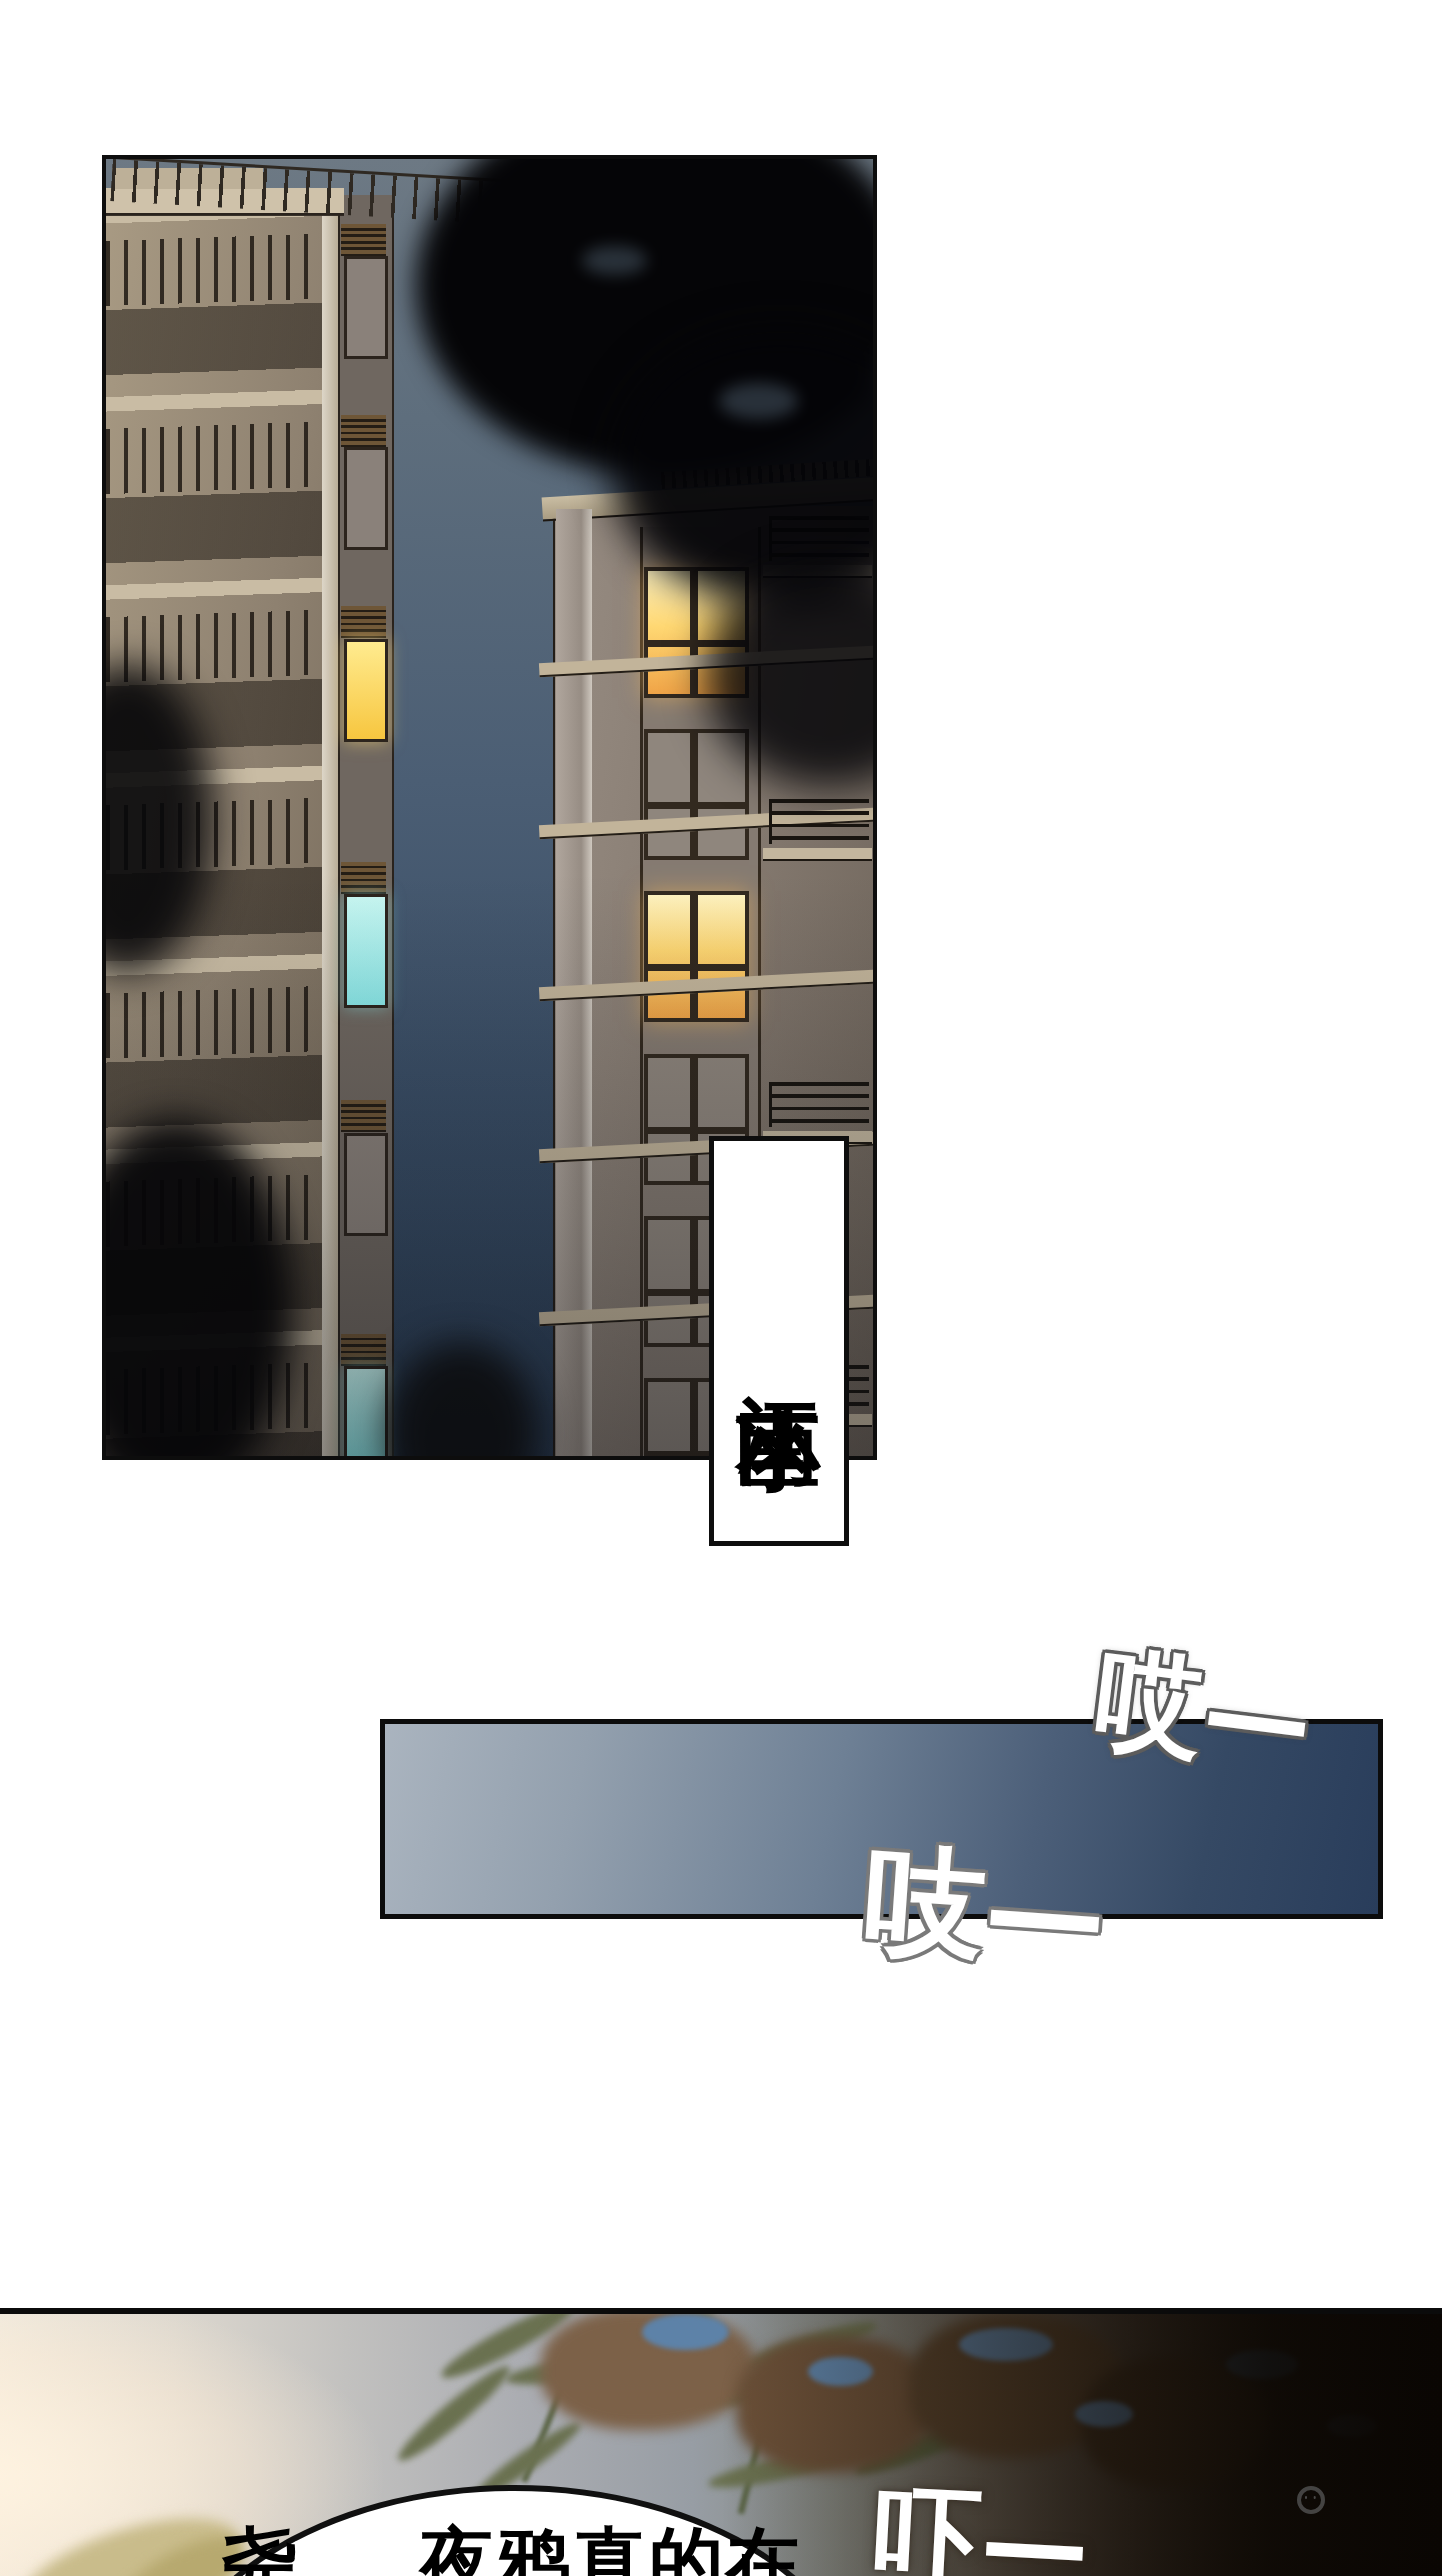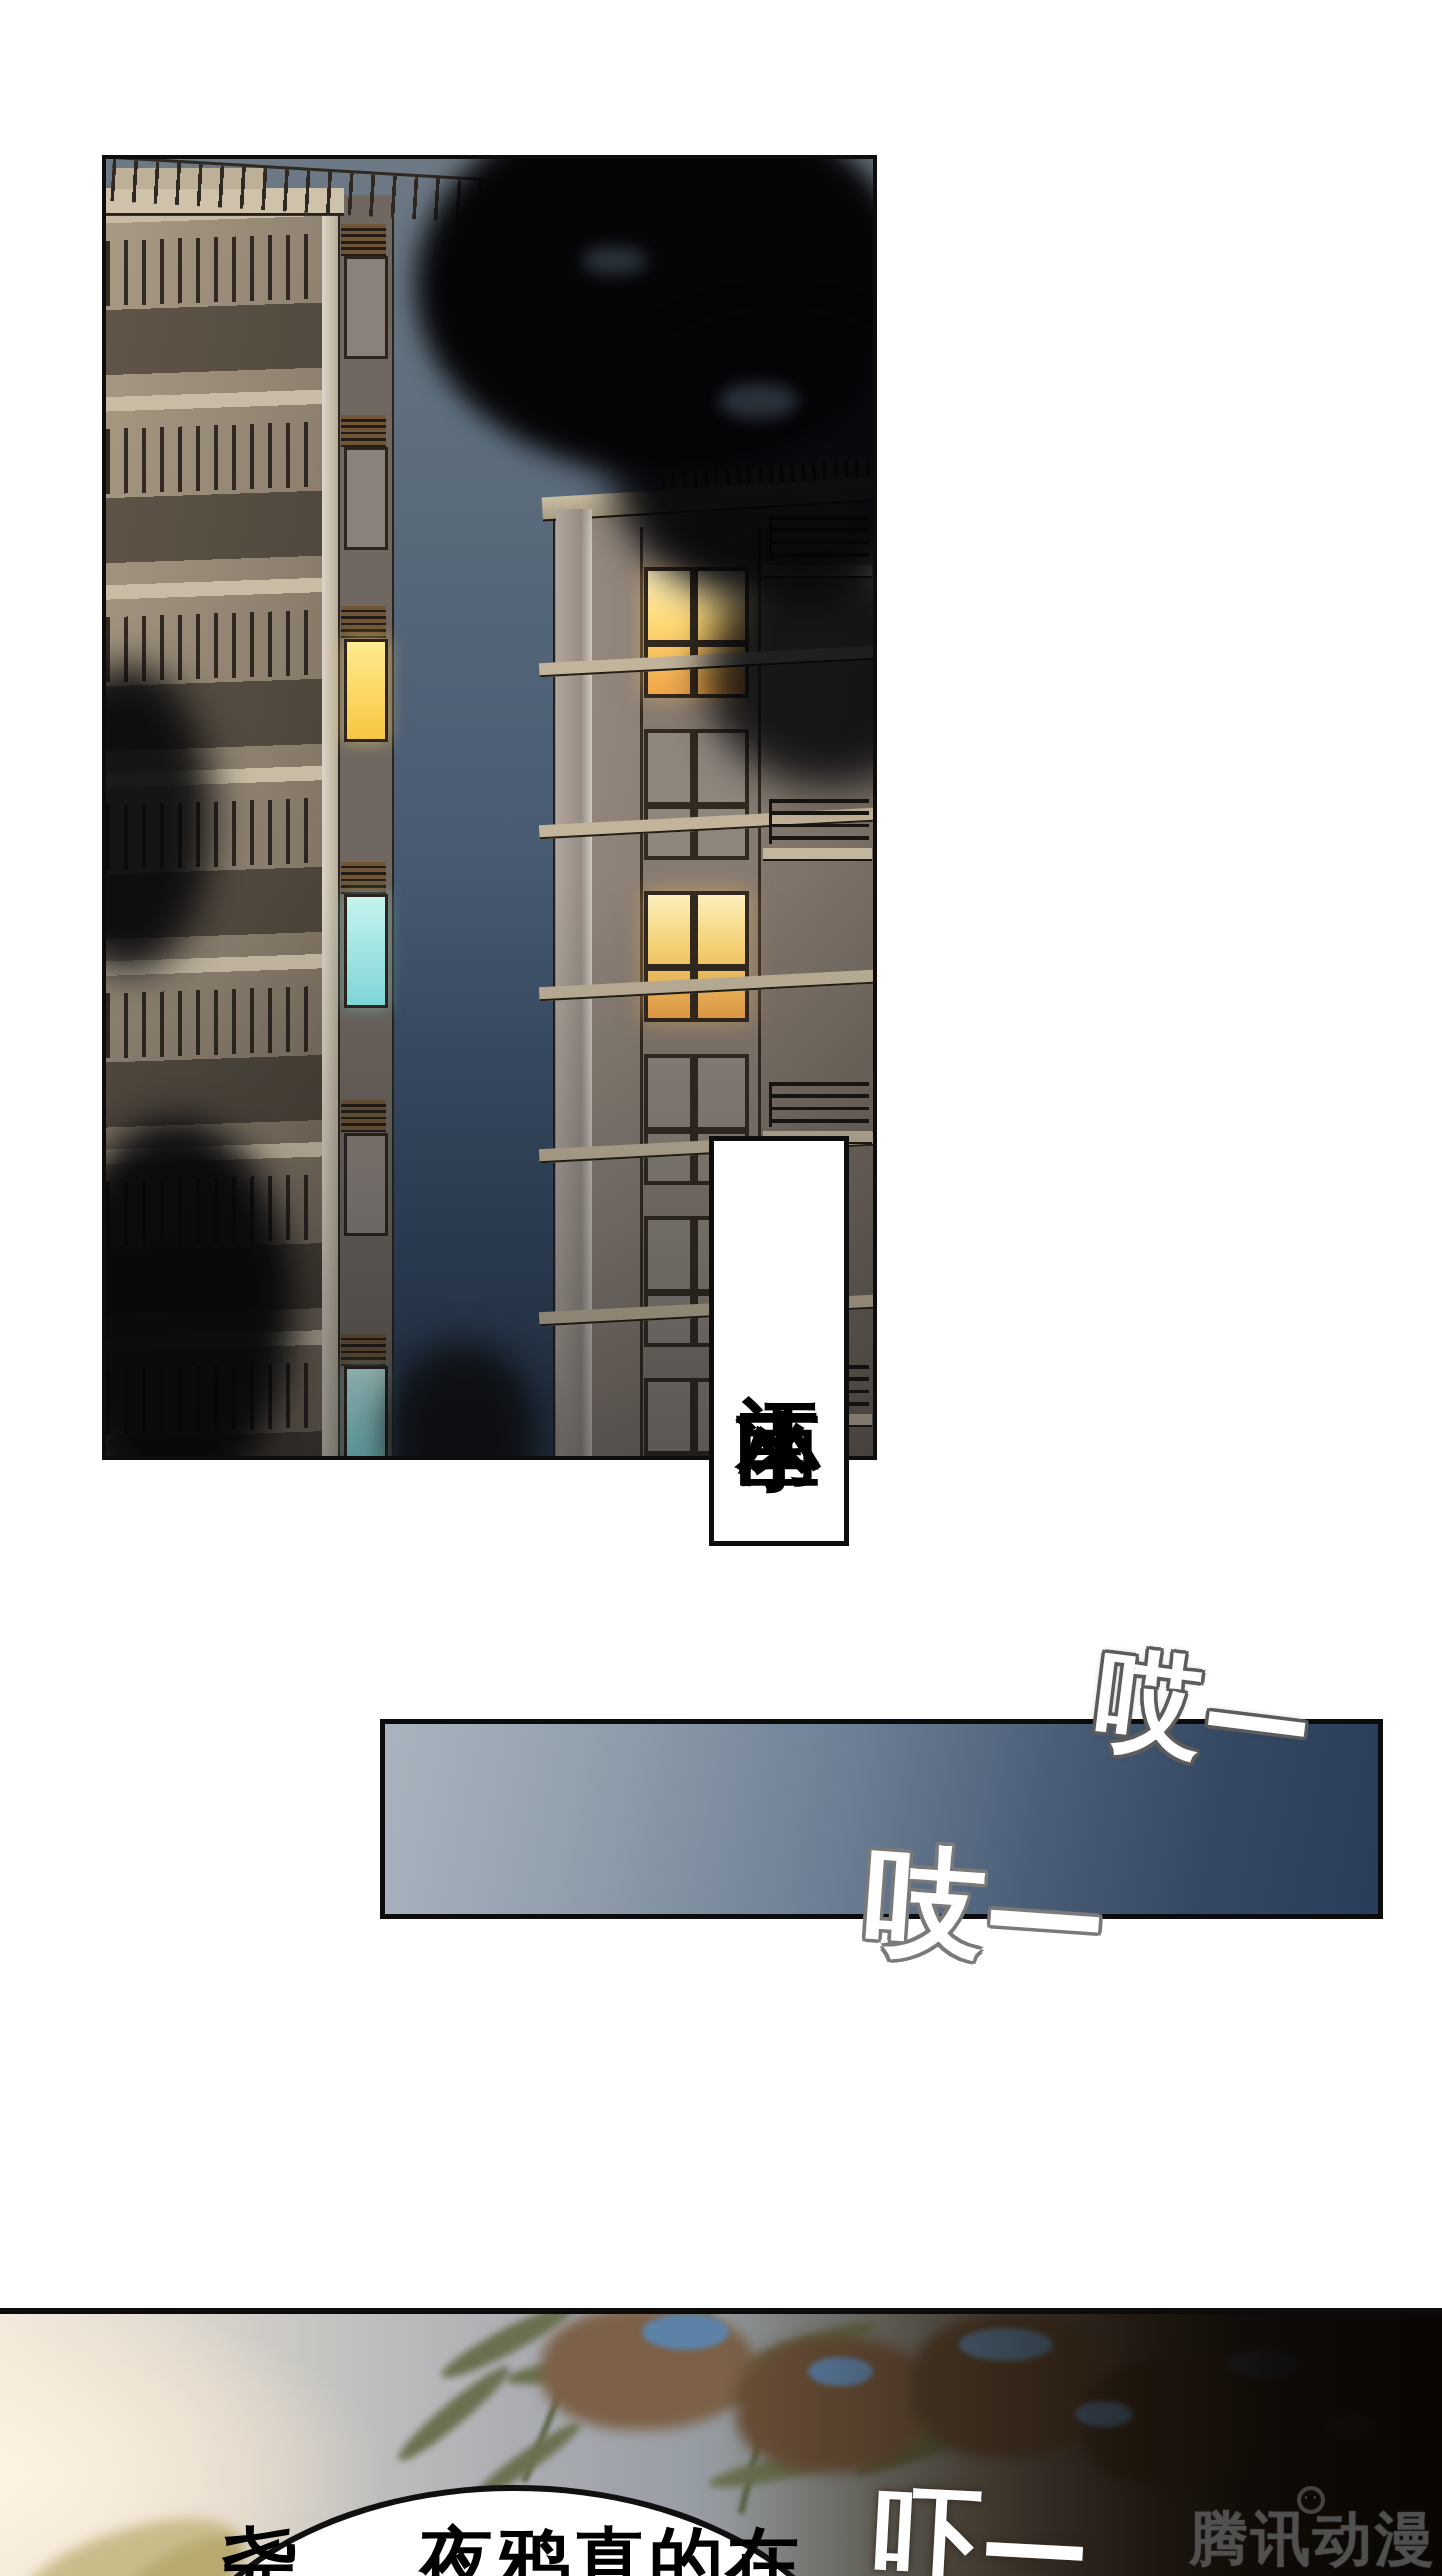--- a/index.html
+++ b/index.html
@@ -252,18 +252,17 @@
     <div class="tan-leaf" style="left:14.4px;top:216px;width:231px;height:87px;transform:rotate(-18deg)"></div>
     <div class="tan-leaf" style="left:108px;top:238px;width:144px;height:58px;transform:rotate(-30deg);background:#b7a96f"></div>
 
     <div class="bubble"></div>
     <div class="bubble-text">尧 ， 夜鸦真的在</div>
 
     <div class="sfx sfx-bottom">吓—</div>
 
     <div class="watermark">
       <span class="wm-face"></span>
-      <span>腾讯动漫</span>
     </div>
   </section>
 
 </div>
 
 
 </body></html>

